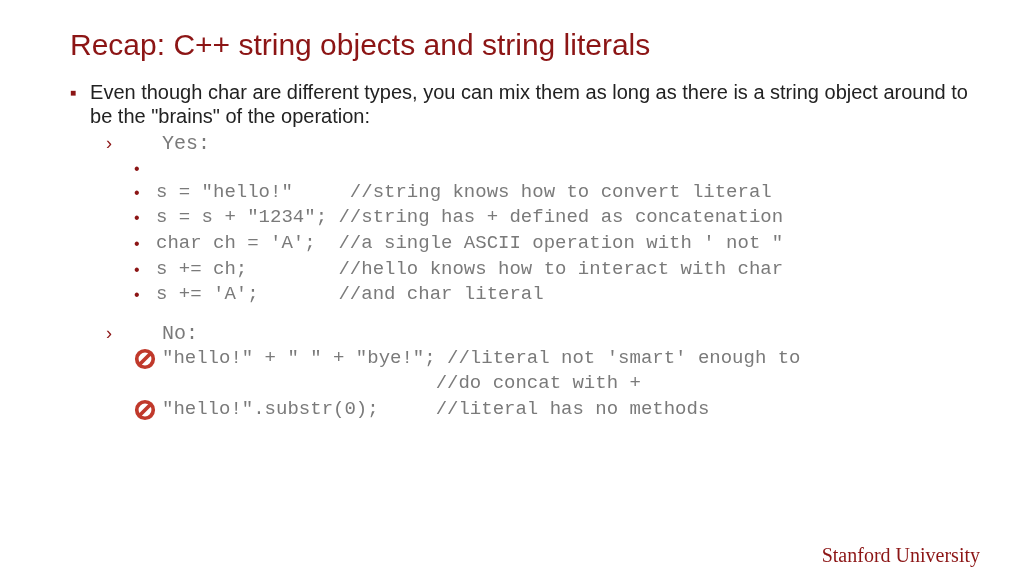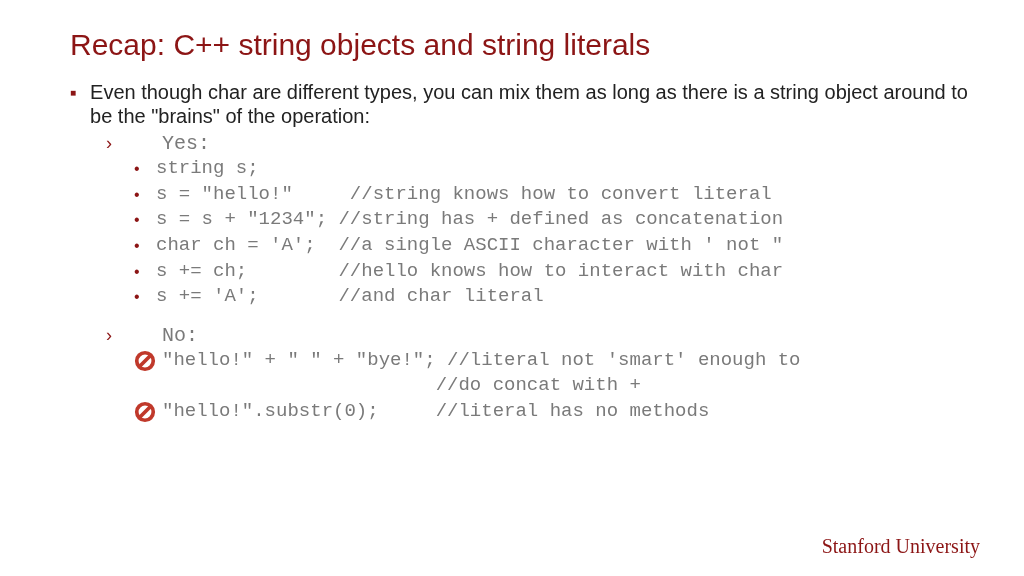--- a/index.html
+++ b/index.html
@@ -91,21 +91,21 @@
     width: 22px;
     height: 22px;
     flex-shrink: 0;
     margin-right: 6px;
     margin-top: 2px;
   }
   .prohibit svg { display: block; }
   .footer {
     position: absolute;
     right: 44px;
-    bottom: 18px;
+    bottom: 9px;
     color: #8C1515;
     font-size: 20px;
     font-family: Georgia, 'Times New Roman', serif;
   }
 </style>
 </head>
 <body>
 
 <div class="slide">
   <h1 class="title">Recap: C++ string objects and string literals</h1>
@@ -117,33 +117,32 @@
 
   <div class="sub-list">
 
     <div class="sub-row">
       <span class="angle-bullet">›</span>
       <span class="sub-label">Yes:</span>
     </div>
     <div class="code-list">
       <div class="code-row">
         <span class="dot-bullet">•</span>
-        <span class="code-text">string s;</span>
       </div>
       <div class="code-row">
         <span class="dot-bullet">•</span>
         <span class="code-text">s = "hello!"     //string knows how to convert literal</span>
       </div>
       <div class="code-row">
         <span class="dot-bullet">•</span>
         <span class="code-text">s = s + "1234"; //string has + defined as concatenation</span>
       </div>
       <div class="code-row">
         <span class="dot-bullet">•</span>
-        <span class="code-text">char ch = 'A';  //a single ASCII character with ' not "</span>
+        <span class="code-text">char ch = 'A';  //a single ASCII operation with ' not "</span>
       </div>
       <div class="code-row">
         <span class="dot-bullet">•</span>
         <span class="code-text">s += ch;        //hello knows how to interact with char</span>
       </div>
       <div class="code-row">
         <span class="dot-bullet">•</span>
         <span class="code-text">s += 'A';       //and char literal</span>
       </div>
     </div>

